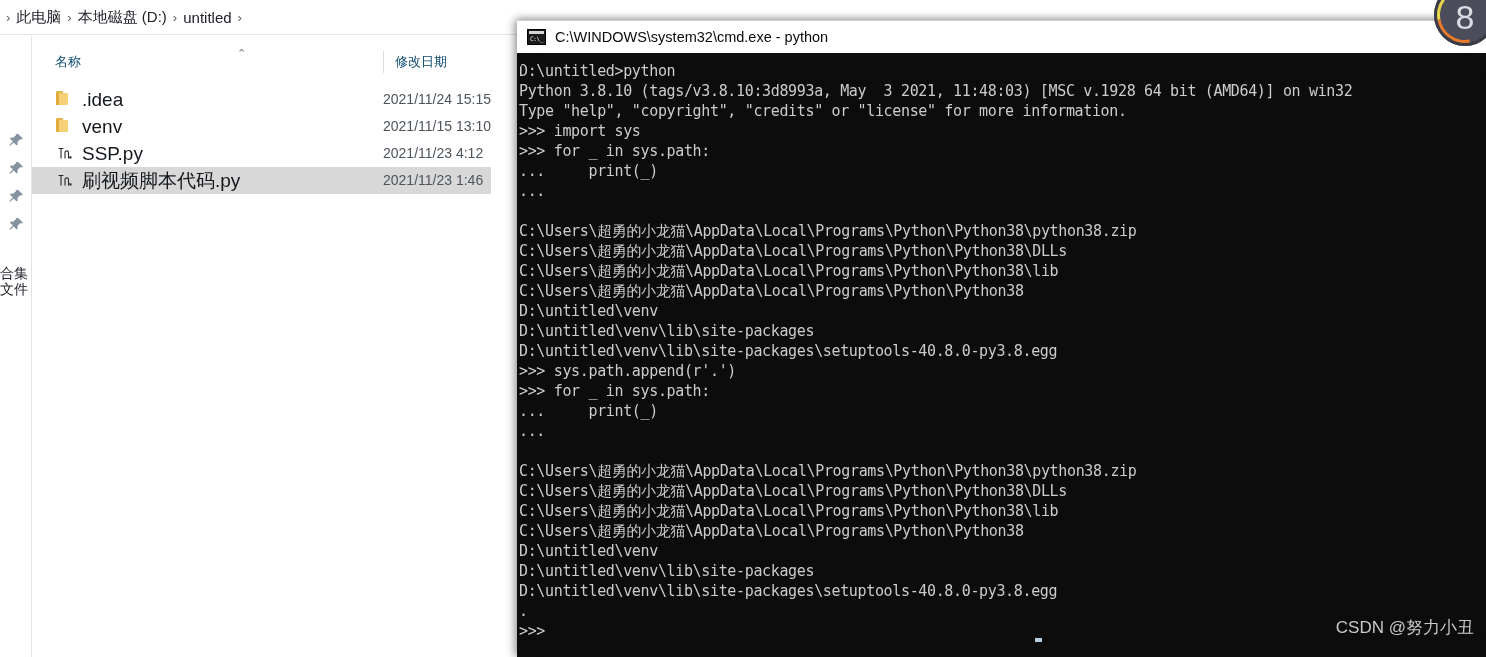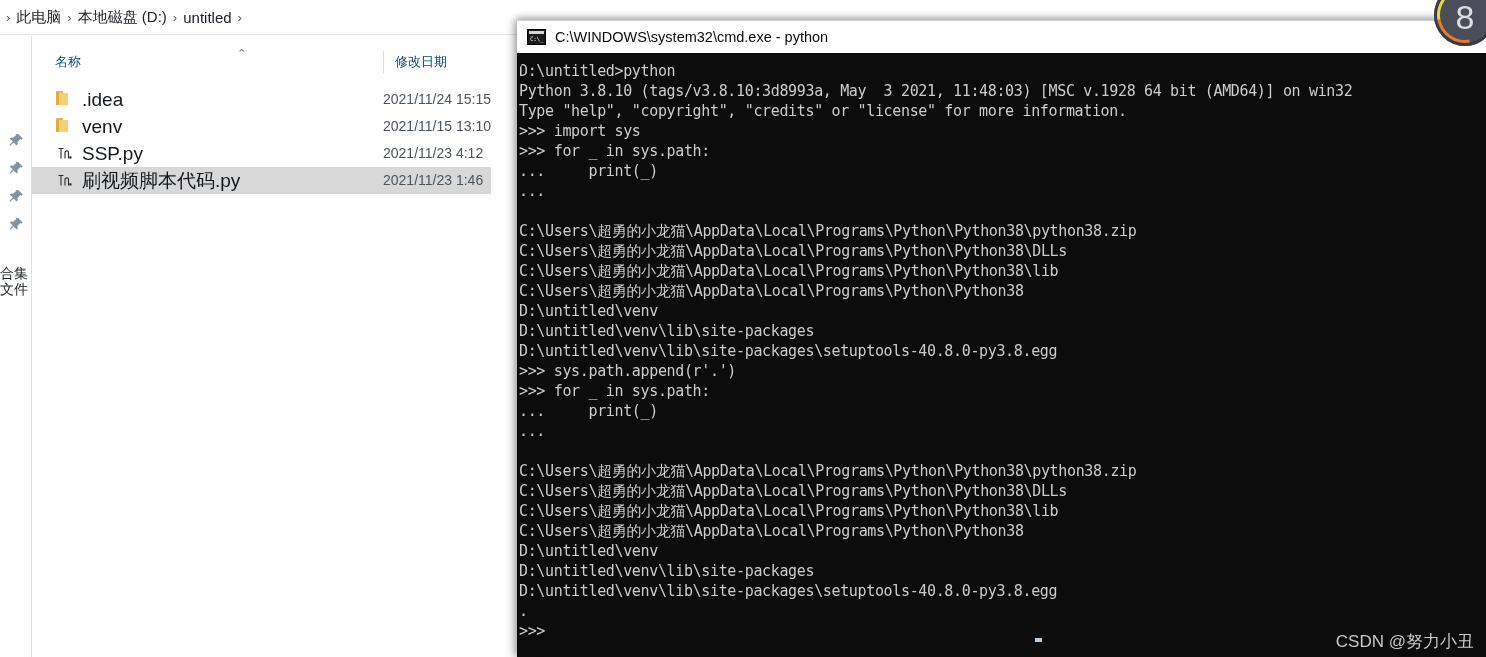--- a/index.html
+++ b/index.html
@@ -224,21 +224,21 @@
     letter-spacing: -0.35px;
   }
   #term-cursor {
     position: absolute;
     left: 518px; top: 618px;
     width: 7px; height: 4px;
     background: #b8cde0;
   }
   #watermark {
     position: absolute;
-    right: 12px; bottom: 4px;
+    right: 12px; bottom: 18px;
     font-size: 17px;
     color: #c8c8c8;
     white-space: nowrap;
     margin-top: 27px;
   }
 
   
   #corner-badge {
     position: absolute;
     right: -10px; top: -16px;

